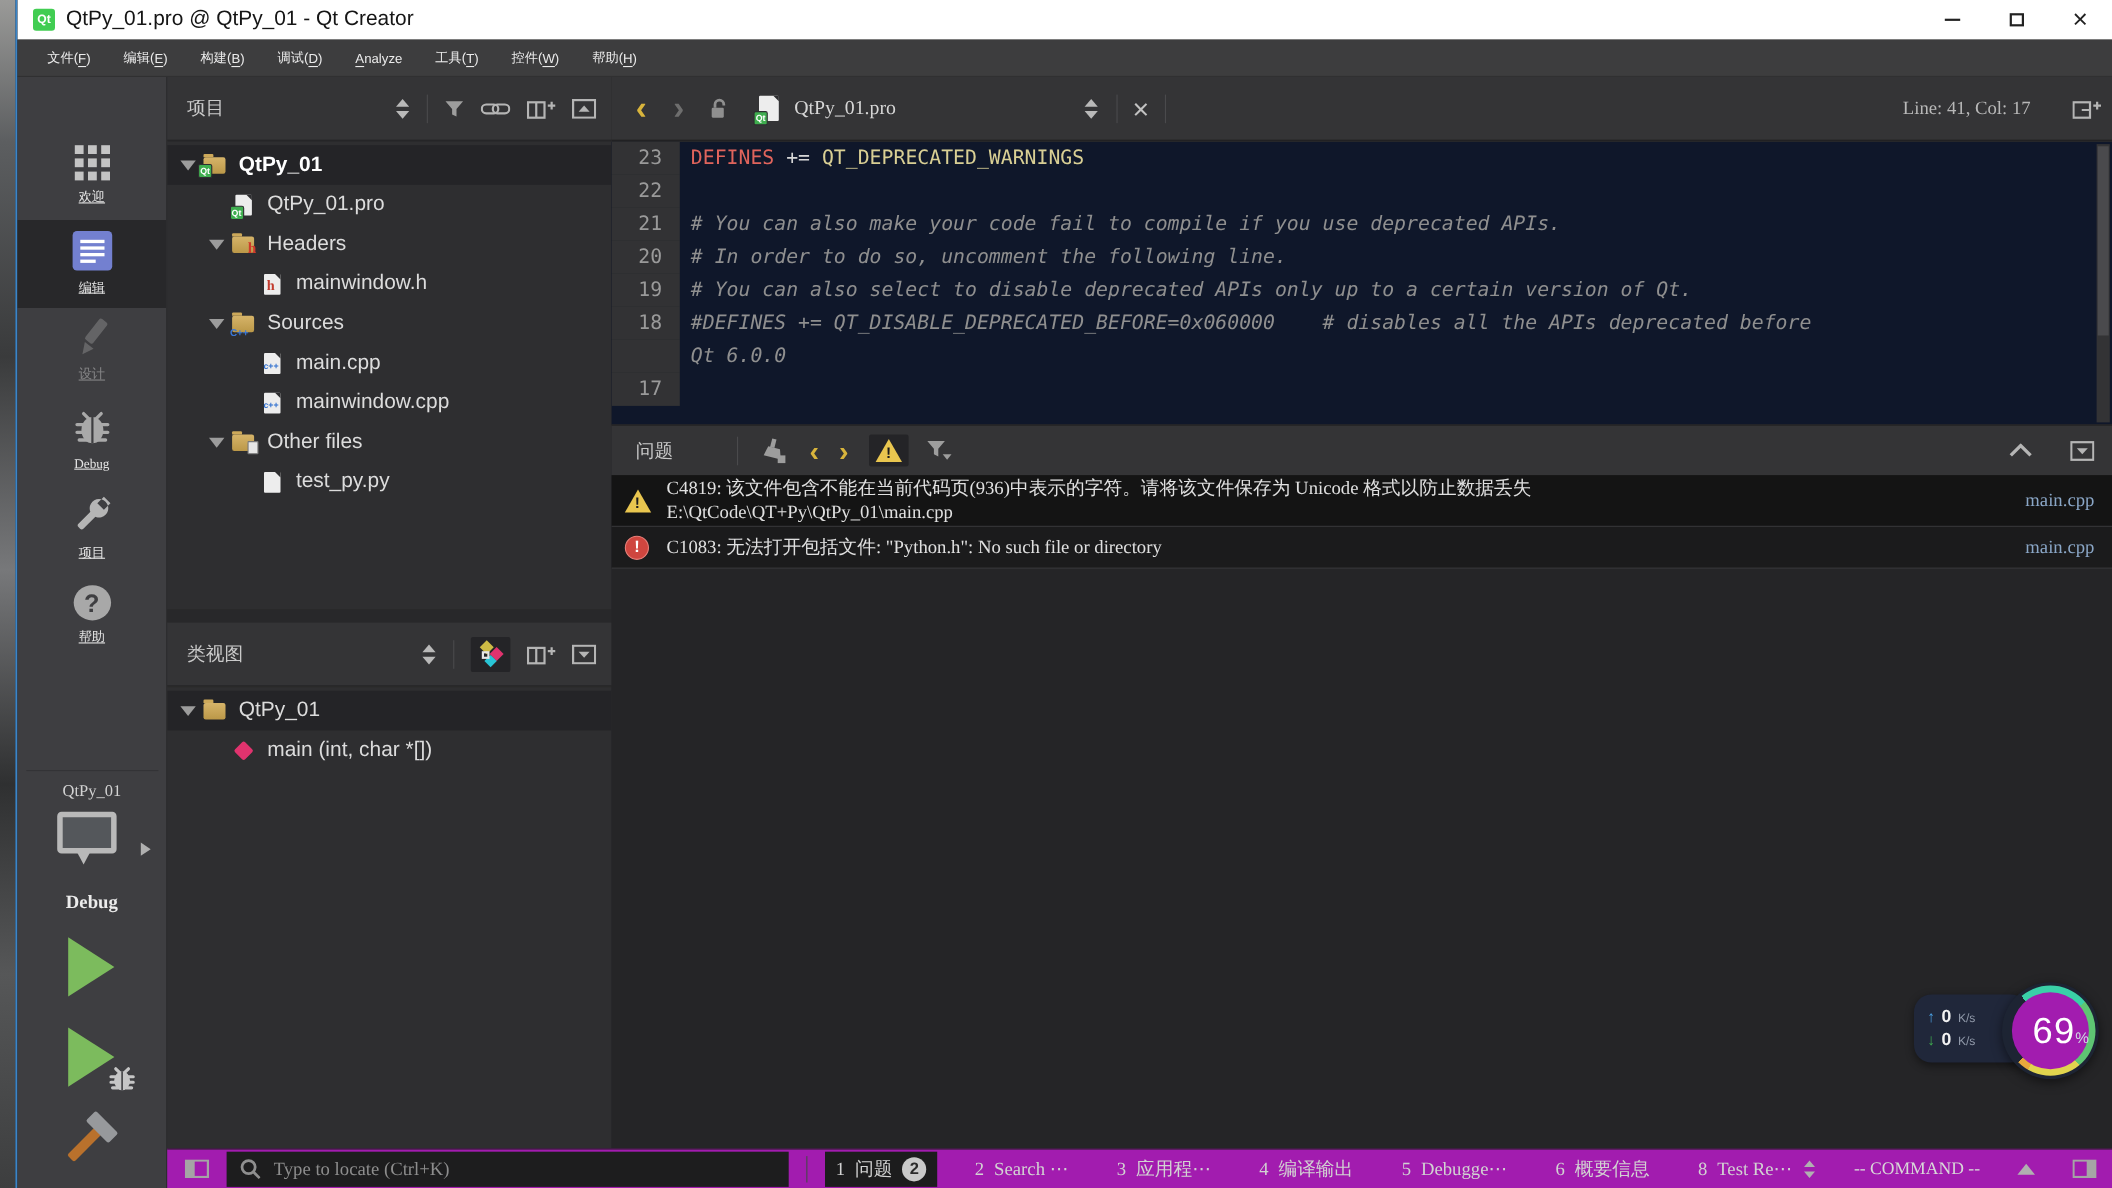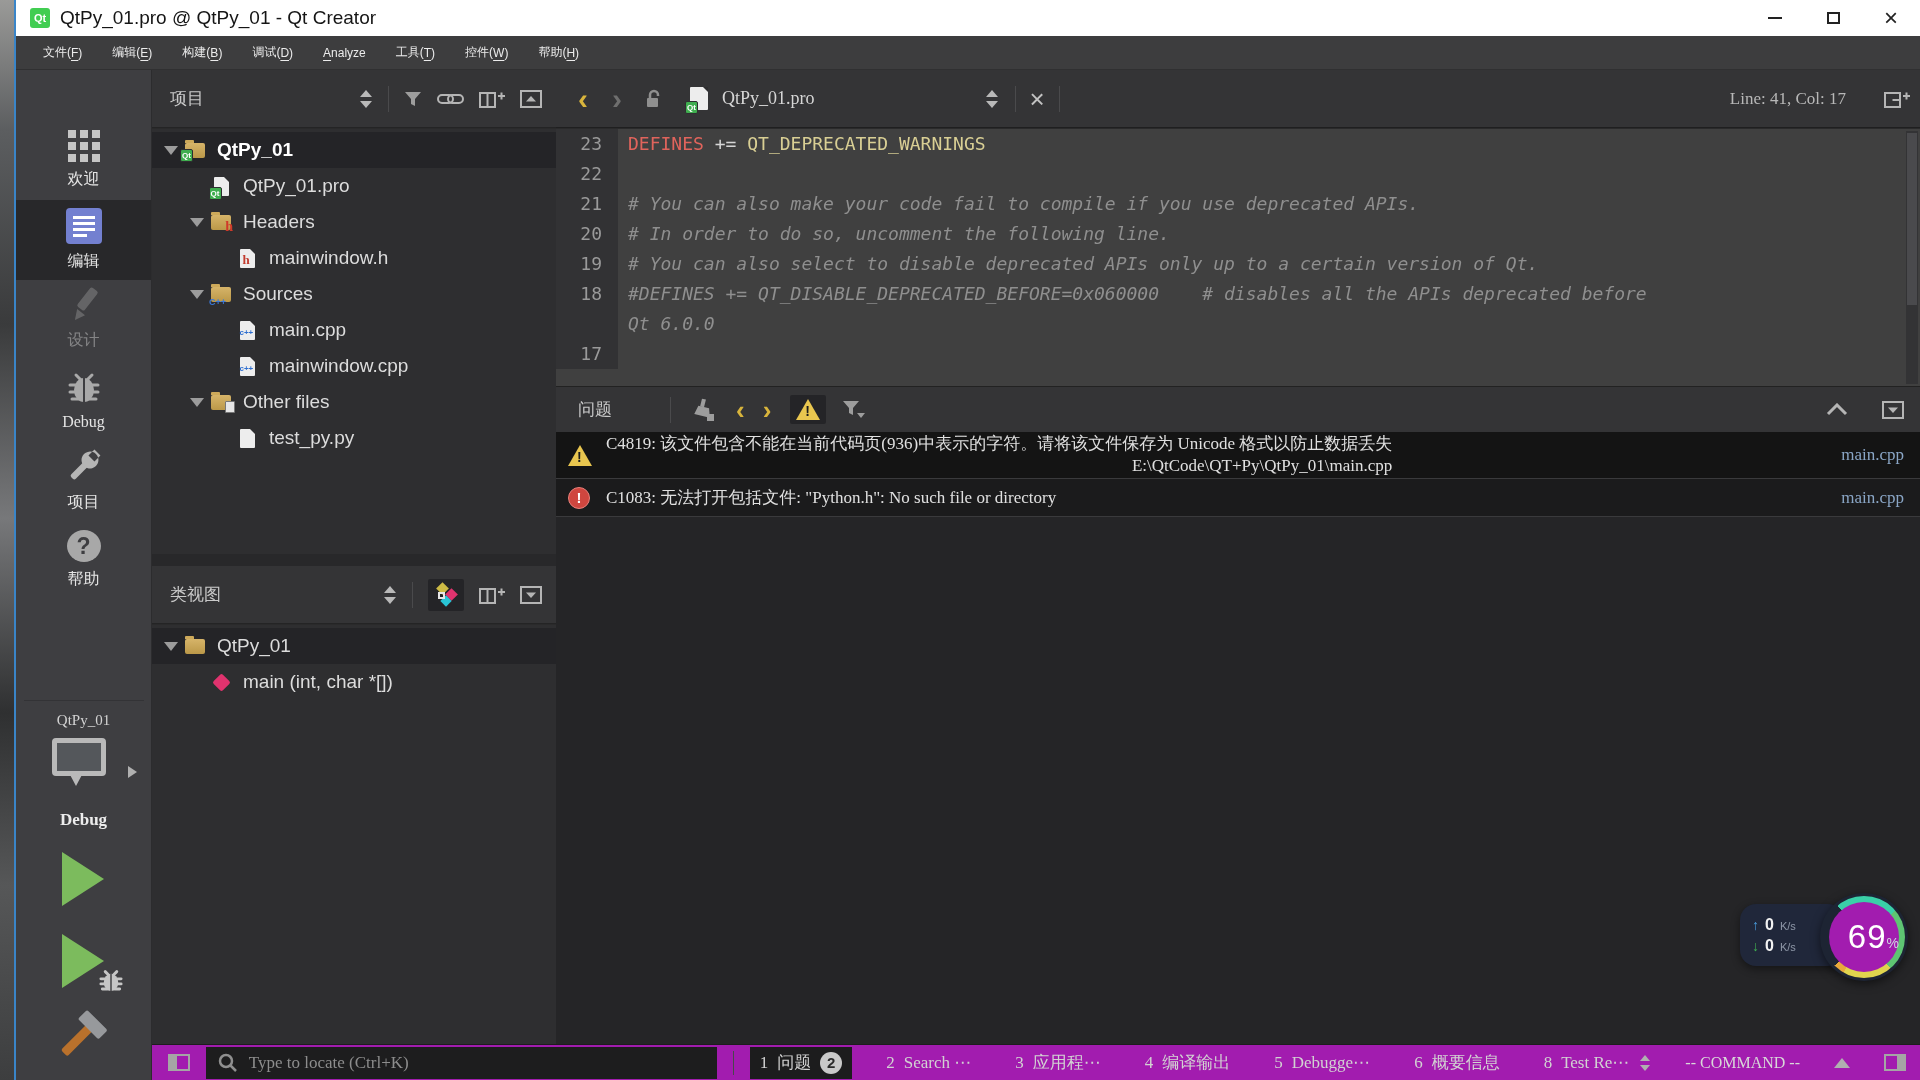--- a/index.html
+++ b/index.html
@@ -29,21 +29,21 @@
     display:flex; align-items:stretch; padding-left:12px; }
   .menu-item { padding:0 15px; display:flex; align-items:center; font-size:12px; color:#ececec; }
   .menu-item u { text-decoration:underline; text-underline-offset:3px; }
 
   
   .modebar { position:absolute; left:0; top:70px; width:136px; height:1010px; background:#3e3e41; border-right:1px solid #2c2c2e; }
   #mode-items { position:absolute; top:50px; left:0; width:100%; }
   .mode-item { height:80px; display:flex; flex-direction:column; align-items:center; justify-content:center; gap:7px; cursor:default; }
   .mode-item.selected { background:#28282a; }
   .mode-item.disabled { opacity:.42; }
-  .mode-label { font-size:16px; color:#e4e4e4; font-family:"Liberation Serif", serif; }
+  .mode-label { font-size:12px; color:#e4e4e4; font-family:"Liberation Serif", serif;text-decoration:underline; }
   .icg { position:relative; width:32px; height:32px; display:block; }
   .icg::before { content:""; position:absolute; left:0; top:0; width:8px; height:8px; background:#c4c4c4;
     box-shadow:12px 0 #c4c4c4,24px 0 #c4c4c4,0 12px #c4c4c4,12px 12px #c4c4c4,24px 12px #c4c4c4,0 24px #c4c4c4,12px 24px #c4c4c4,24px 24px #c4c4c4; }
   .ice { position:relative; width:36px; height:36px; background:#7380d0; border-radius:4px; display:block; }
   .ice::before { content:""; position:absolute; left:7px; top:8px; width:22px; height:3px; background:#fff; box-shadow:0 6px #fff,0 12px #fff; }
   .ice::after { content:""; position:absolute; left:7px; top:26px; width:14px; height:3px; background:#fff; }
   .icp { position:relative; width:34px; height:34px; display:block; }
   .icp::before { content:""; position:absolute; left:16px; top:-2px; width:9px; height:24px; background:#9a9a9a; border-radius:2px; transform:rotate(38deg); }
   .icp::after { content:""; position:absolute; left:6px; top:22px; border-left:5px solid transparent; border-right:5px solid transparent;
     border-top:10px solid #9a9a9a; transform:rotate(38deg); }
@@ -108,21 +108,21 @@
     display:flex; align-items:center; padding:0 10px 0 22px; }
   .nav-back { font-size:30px; color:#d8b43c; font-weight:bold; line-height:1; }
   .nav-fwd { font-size:30px; color:#6e6e6e; font-weight:bold; line-height:1; margin-left:24px; }
   .ed-lock { margin-left:22px; display:flex; }
   .ed-fileicon { margin-left:24px; }
   .ed-filelabel { margin-left:10px; font-size:18px; color:#d6d6d6; font-family:"Liberation Serif",serif; }
   .ed-combo { margin-left:170px; display:flex; }
   .ed-close { margin:0 14px; font-size:26px; color:#c2c2c2; line-height:1; }
   .ed-linecol { margin-left:auto; font-size:17px; color:#b8b8b8; font-family:"Liberation Serif",serif; }
   .ed-split { margin-left:38px; display:flex; }
-  .code-area { position:absolute; left:540px; top:129px; width:1364px; height:257px; background:#404040; overflow:hidden; }
+  .code-area { position:absolute; left:540px; top:129px; width:1364px; height:257px; background:#0f172a; overflow:hidden; }
   .code-line { display:flex; height:30px; line-height:30px; font-family:"DejaVu Sans Mono",monospace; font-size:18px; }
   .gutter { width:62px; flex:none; text-align:right; padding-right:16px; color:#9a9a9a; background:#323234; }
   .ctext { padding-left:10px; white-space:pre; }
   .tok-cm { font-style:italic; }
   .ed-scroll { position:absolute; left:1890px; top:131px; width:12px; height:253px; background:#333335; }
   .ed-thumb { position:absolute; left:1px; top:2px; width:10px; height:172px; background:#4a4a4d; }
 
   
   .issues-toolbar { position:absolute; left:540px; top:386px; width:1364px; height:46px; background:#343436; border-top:1px solid #222;
     display:flex; align-items:center; padding:0 16px 0 22px; }
@@ -130,21 +130,21 @@
   .it-sep { width:1px; height:26px; background:#4a4a4c; margin:0 20px 0 58px; }
   .gold-arrow { font-size:26px; color:#d8b43c; font-weight:bold; line-height:1; margin:0 9px; }
   .warn-tri { width:0; height:0; border-left:12px solid transparent; border-right:12px solid transparent; border-bottom:21px solid #e9c64f; position:relative; }
   .warn-tri::after { content:"!"; position:absolute; left:-3px; top:4px; color:#1c1c1c; font-weight:bold; font-size:14px; }
   .issues-area { position:absolute; left:540px; top:432px; width:1364px; height:612px; background:#252527; }
   .issue-row { position:relative; border-bottom:1px solid #3a3a3c; display:flex; align-items:center; }
   .issue-row.warning { background:#141414; height:47px; }
   .issue-row.error { background:#1b1b1c; height:38px; }
   .issue-icon { position:absolute; left:12px; }
   .issue-lines { margin-left:50px; display:flex; flex-direction:column; justify-content:center;
-    font-family:"Liberation Serif",serif; font-size:17px; color:#e0e0e0; line-height:22px;align-items:flex-end; }
+    font-family:"Liberation Serif",serif; font-size:17px; color:#e0e0e0; line-height:22px; }
   .issue-file { margin-left:auto; padding-right:16px; color:#8aa6c6; font-family:"Liberation Serif",serif; font-size:17px; }
   .err-ic { width:22px; height:22px; border-radius:50%; background:#cf463f; color:#fff; font-weight:bold;
     display:flex; align-items:center; justify-content:center; font-size:15px; border:1px solid #e8807a; }
   .ip-right { margin-left:auto; display:flex; align-items:center; gap:34px; }
 
   
   .statusbar { position:absolute; left:136px; top:1044px; width:1768px; height:36px; background:#a21caf; border-top:1px solid #1d1d1e;
     display:flex; align-items:center; }
   .sb-toggle { margin-left:16px; display:flex; }
   .locator { margin-left:16px; width:524px; height:32px; background:#1d1d1e; display:flex; align-items:center; padding:0 12px; gap:12px; }

